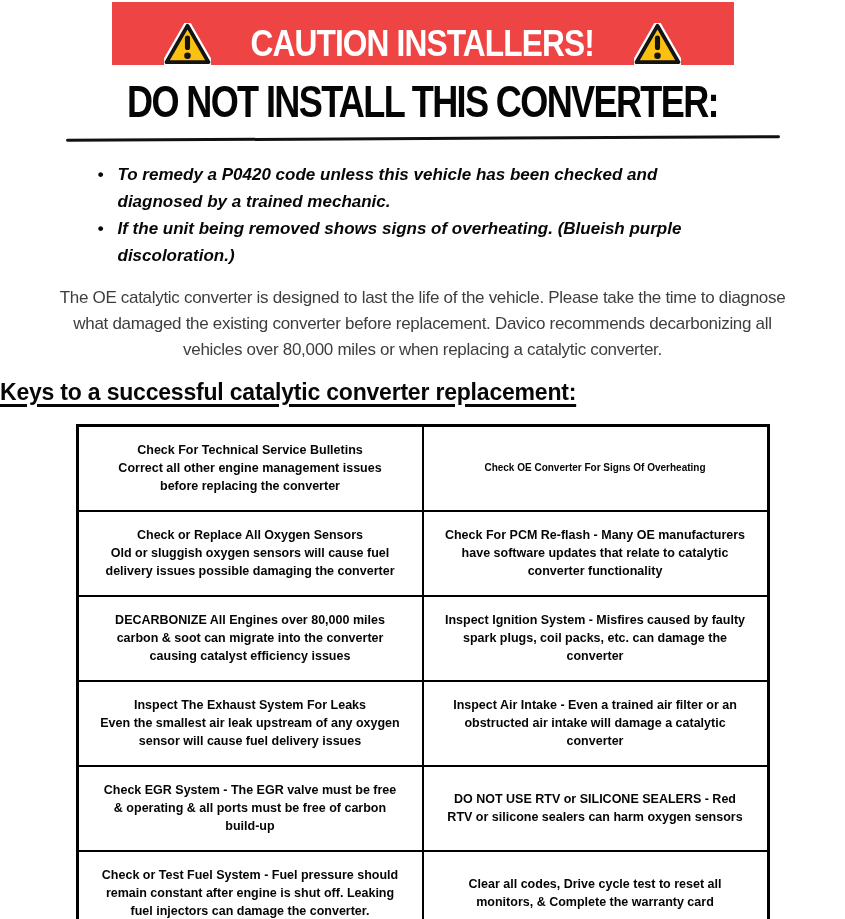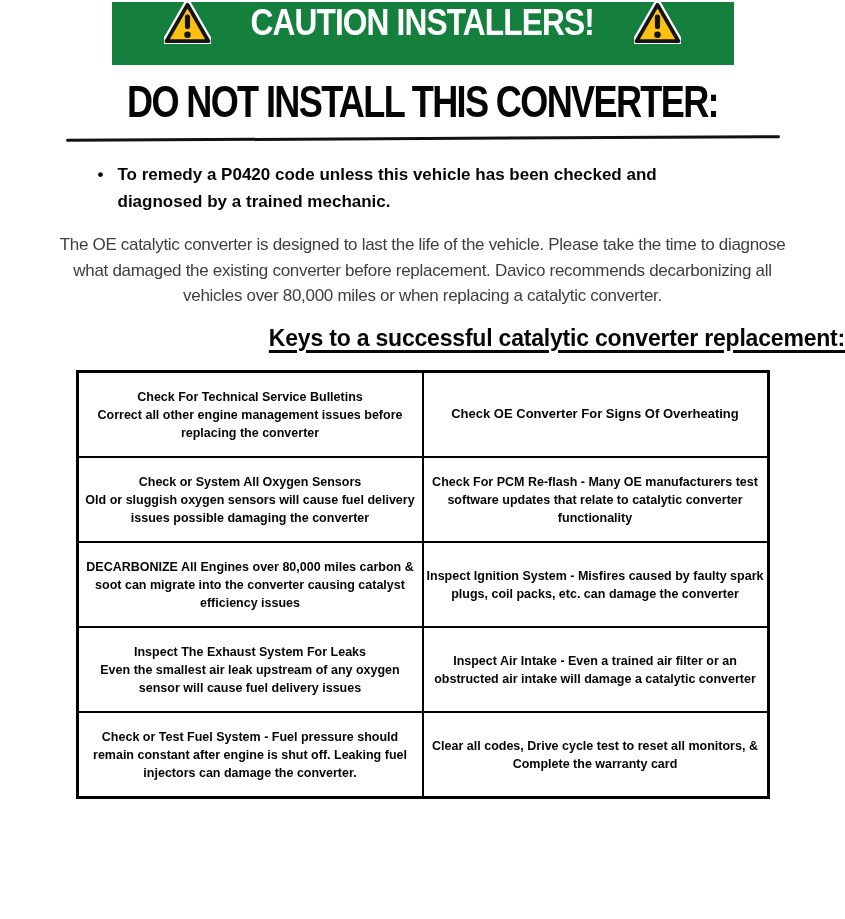--- a/index.html
+++ b/index.html
@@ -10,23 +10,23 @@
     margin: 0 auto;
     background: #ffffff;
     font-family: "Liberation Sans", sans-serif;
     color: #0a0a0a;
     overflow: hidden;
   }
   .banner {
     width: 622px;
     height: 63px;
     margin: 2px auto 0 auto;
-    background: #15803d;
+    background: #ef4444;
     display: flex;
-    align-items: flex-start;
+    align-items: flex-end;
     justify-content: center;
     gap: 16px;
   }
   .banner-text {
     margin: 0;
     color: #ffffff;
     font-size: 36px;
     font-weight: bold;
     letter-spacing: -1px;
     transform: scaleX(0.88);
@@ -49,20 +49,21 @@
     margin: 10px auto 0 auto;
     background: #111111;
     transform: rotate(-0.3deg);
     border-radius: 2px;
   }
   .bullets {
     width: 672px;
     margin: 22px auto 16px auto;
     padding: 0 0 0 18px;
     list-style: none;
+    font-style: italic;
   }
   .bullets li {
     position: relative;
     padding-left: 22px;
     font-size: 17px;
     font-weight: bold;
     line-height: 1.58;
     white-space: pre-line;
     color: #070707;
   }
@@ -78,50 +79,50 @@
     margin: 16px auto 0 auto;
     text-align: center;
     font-size: 17px;
     letter-spacing: -0.3px;
     line-height: 1.52;
     color: #3e3e3e;
     white-space: pre-line;
   }
   .keys-heading {
     margin: 16px 0 0 0;
-    text-align: right;
+    text-align: left;
     font-size: 23px;
     font-weight: bold;
     letter-spacing: -0.2px;
     text-decoration: underline;
     text-decoration-thickness: 2.5px;
     text-underline-offset: 4px;
     color: #070707;
   }
   .tips-table {
     width: 694px;
     margin: 18px auto 0 auto;
     border-collapse: collapse;
     border: 3px solid #000000;
   }
   .tips-table td {
     width: 50%;
     height: 75px;
     border: 2px solid #000000;
     text-align: center;
     vertical-align: middle;
-    padding: 4px 2px;
+    padding: 4px 20px;
     font-size: 12.5px;
     font-weight: bold;
     line-height: 1.45;
     white-space: pre-line;
     color: #050505;
   }
   .tips-table td.cell-large {
-    font-size: 13px;
+    font-size: 10px;
     padding: 4px 8px;
     margin-left: 38px;
   }
 </style>
 </head>
 <body>
 
 <div class="page">
 
   <header class="banner">
@@ -144,49 +145,55 @@
     </span>
   </header>
 
   <h2 class="main-heading">DO NOT INSTALL THIS CONVERTER:</h2>
 
   <div class="divider"></div>
 
   <ul class="bullets">
     <li>To remedy a P0420 code unless this vehicle has been checked and
 diagnosed by a trained mechanic.</li>
+    <li>If the unit being removed shows signs of overheating. (Blueish purple
+discoloration.)</li>
   </ul>
 
   <p class="para">The OE catalytic converter is designed to last the life of the vehicle. Please take the time to diagnose
 what damaged the existing converter before replacement. Davico recommends decarbonizing all
 vehicles over 80,000 miles or when replacing a catalytic converter.</p>
 
   <h3 class="keys-heading">Keys to a successful catalytic converter replacement:</h3>
 
   <table class="tips-table">
     <tbody>
       <tr>
         <td>Check For Technical Service Bulletins
 Correct all other engine management issues before replacing the converter</td>
         <td class="cell-large">Check OE Converter For Signs Of Overheating</td>
       </tr>
       <tr>
-        <td>Check or System All Oxygen Sensors
+        <td>Check or Replace All Oxygen Sensors
 Old or sluggish oxygen sensors will cause fuel delivery issues possible damaging the converter</td>
-        <td>Check For PCM Re-flash - Many OE manufacturers test software updates that relate to catalytic converter functionality</td>
+        <td>Check For PCM Re-flash - Many OE manufacturers have software updates that relate to catalytic converter functionality</td>
       </tr>
       <tr>
         <td>DECARBONIZE All Engines over 80,000 miles carbon &amp; soot can migrate into the converter causing catalyst efficiency issues</td>
         <td>Inspect Ignition System - Misfires caused by faulty spark plugs, coil packs, etc. can damage the converter</td>
       </tr>
       <tr>
         <td>Inspect The Exhaust System For Leaks
 Even the smallest air leak upstream of any oxygen sensor will cause fuel delivery issues</td>
         <td>Inspect Air Intake - Even a trained air filter or an obstructed air intake will damage a catalytic converter</td>
       </tr>
       <tr>
+        <td>Check EGR System - The EGR valve must be free &amp; operating &amp; all ports must be free of carbon build-up</td>
+        <td>DO NOT USE RTV or SILICONE SEALERS - Red RTV or silicone sealers can harm oxygen sensors</td>
+      </tr>
+      <tr>
         <td>Check or Test Fuel System - Fuel pressure should remain constant after engine is shut off.  Leaking fuel injectors can damage the converter.</td>
         <td>Clear all codes,  Drive cycle test to reset all monitors, &amp; Complete the warranty card</td>
       </tr>
     </tbody>
   </table>
 
 </div>
 
 </body></html>

